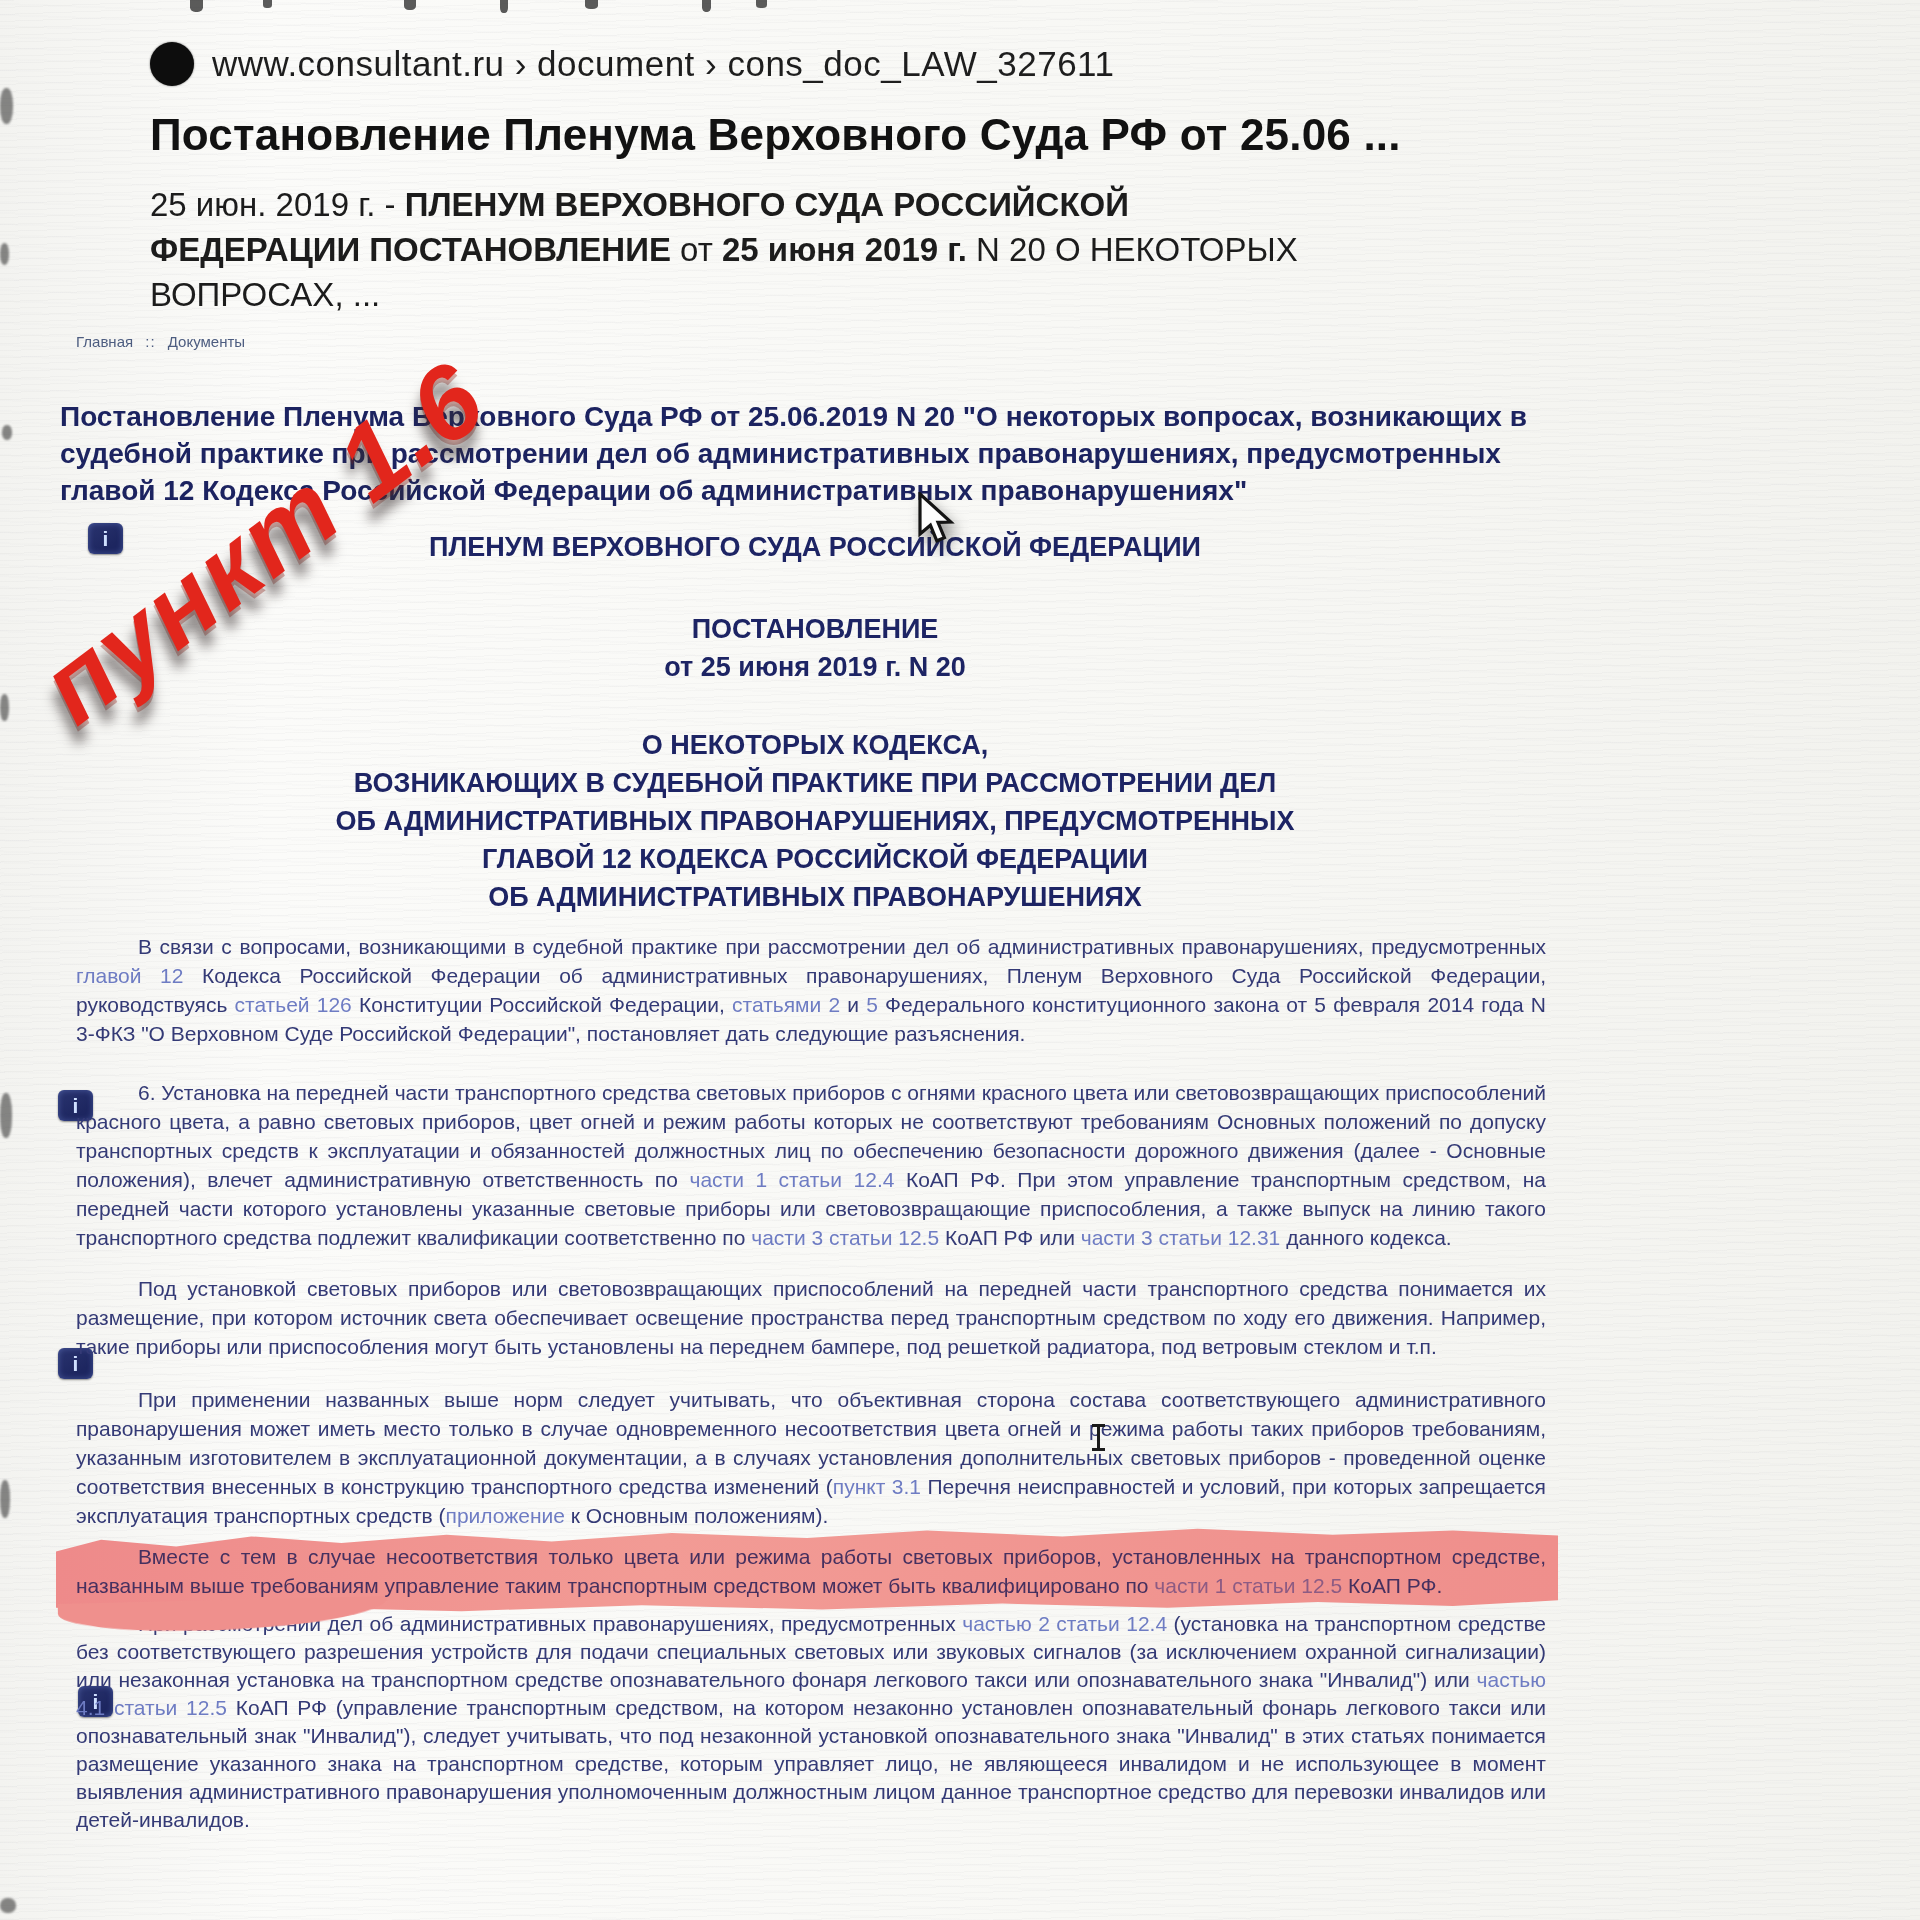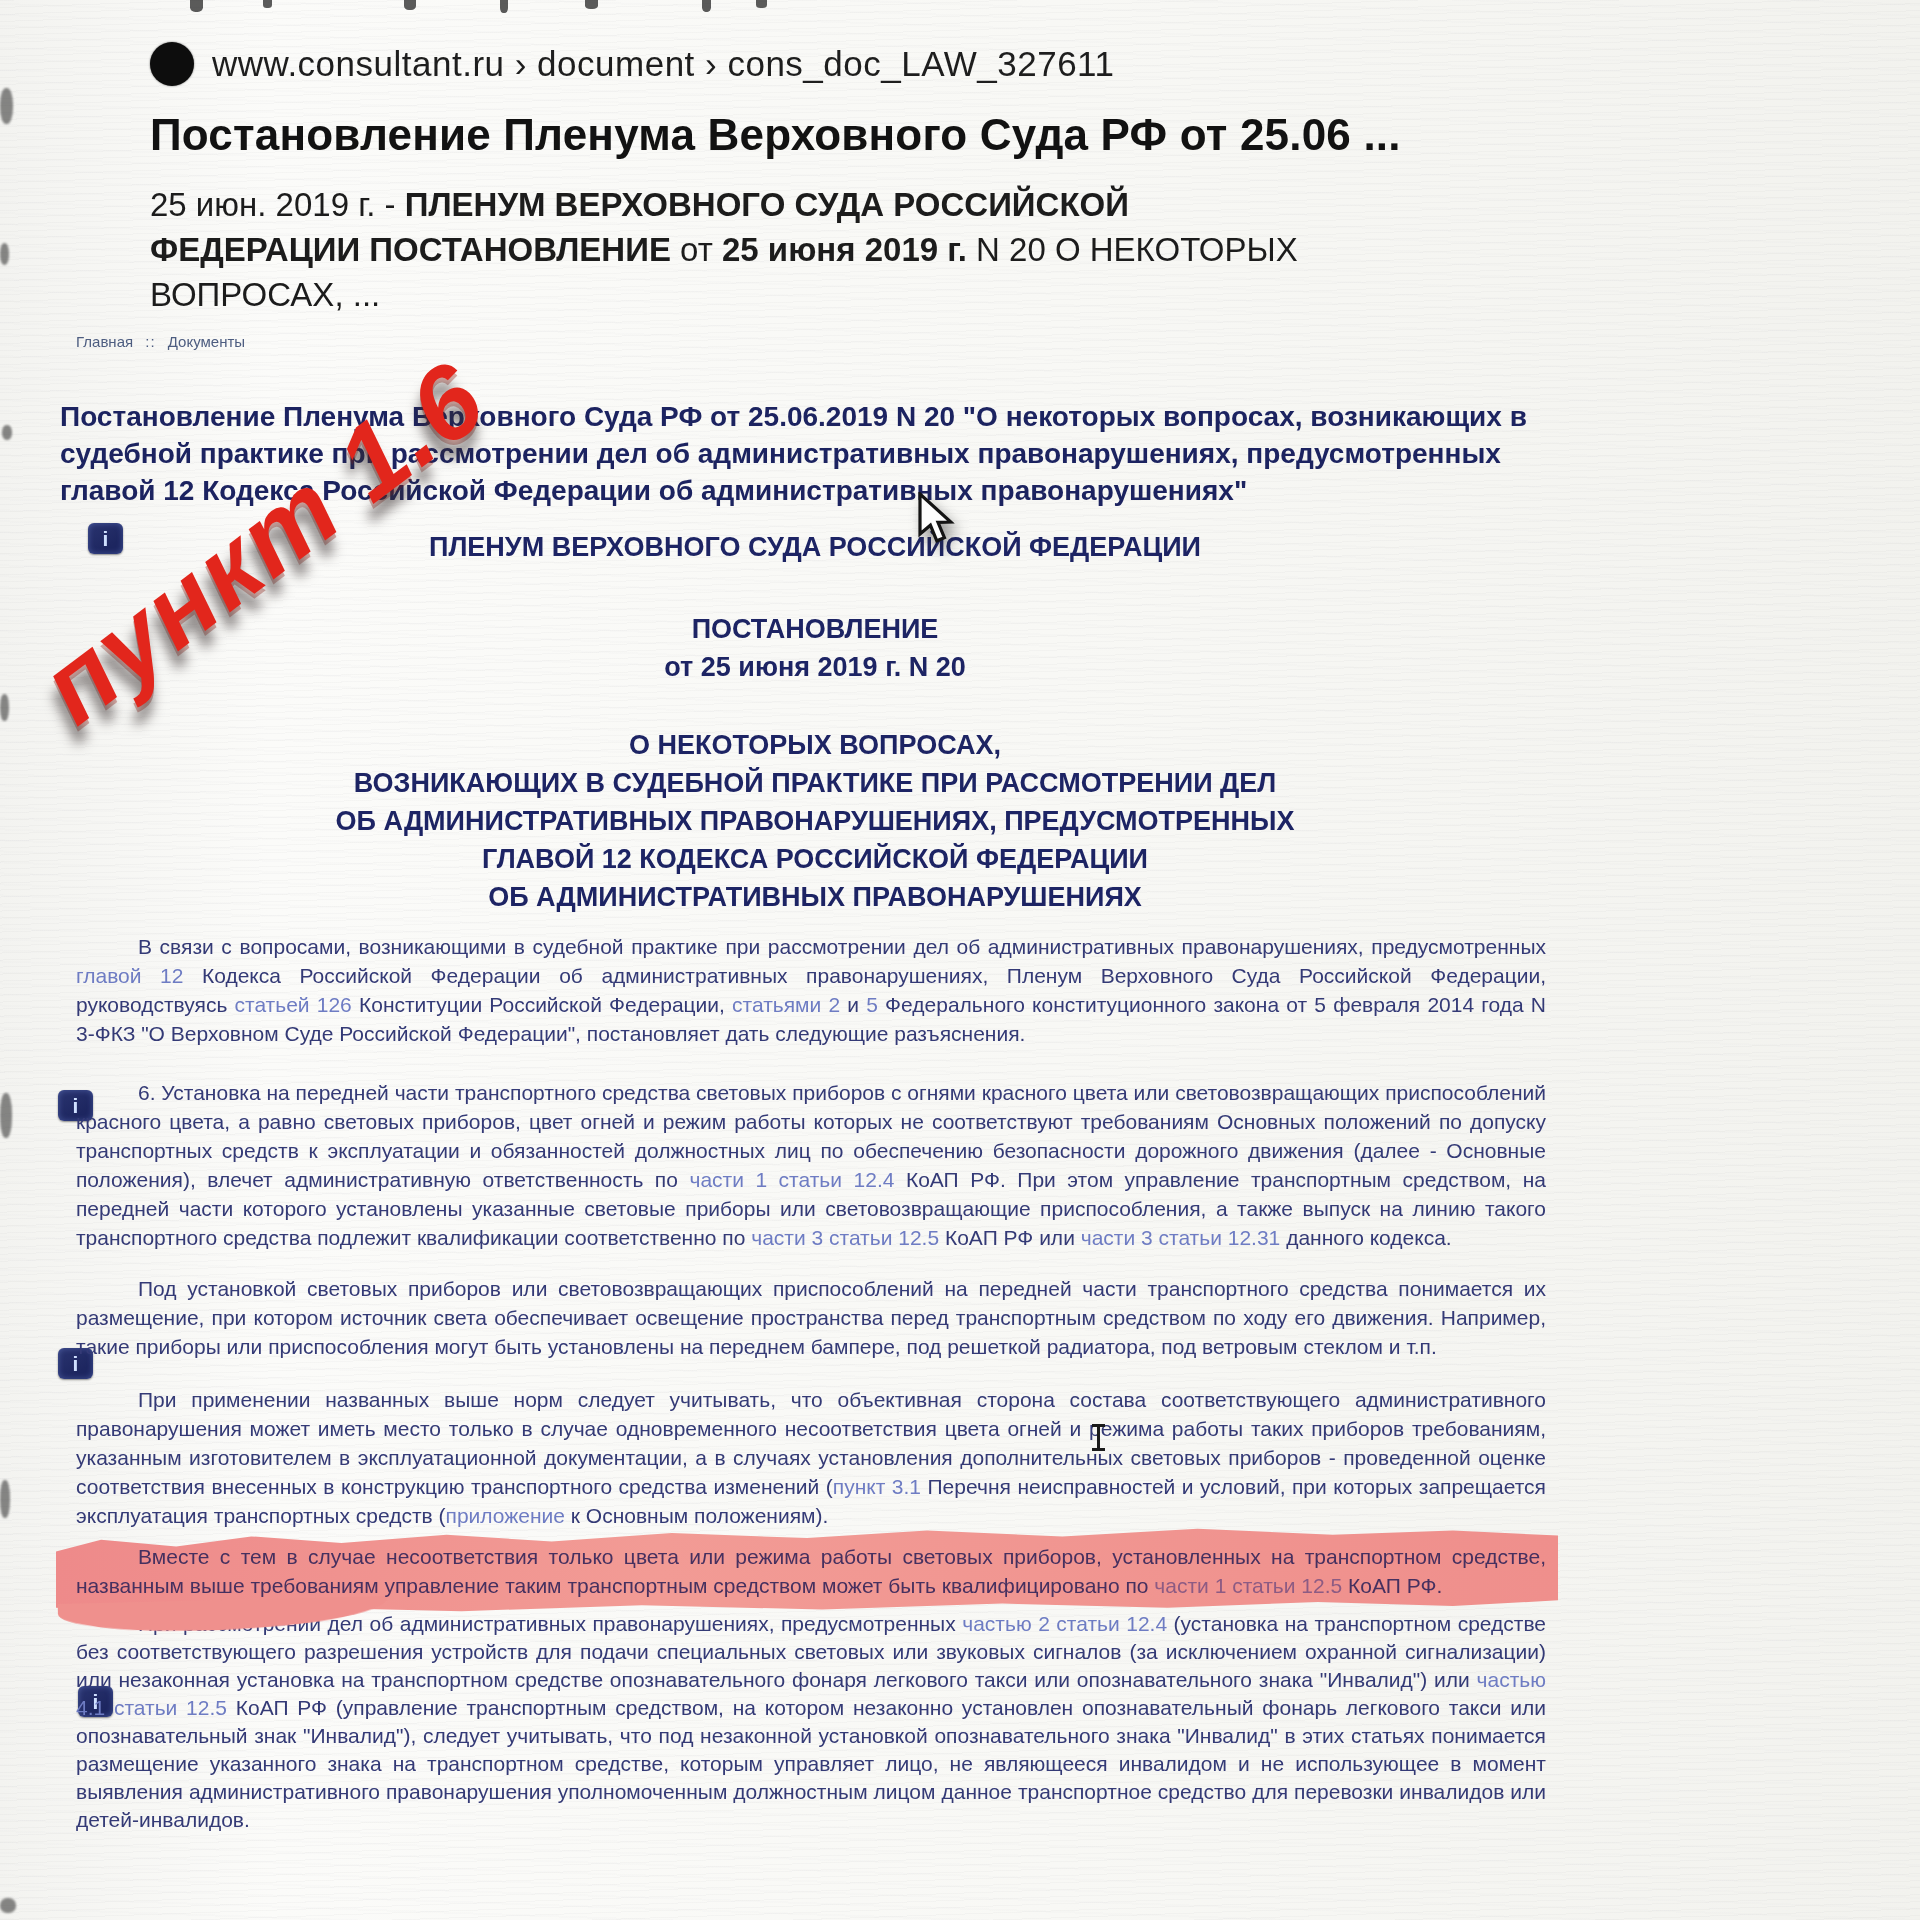--- a/index.html
+++ b/index.html
@@ -148,21 +148,21 @@
     <span class="i-glyph">i</span>
   </div>
   <div class="info-icon icon-4">
     <span class="i-glyph">i</span>
   </div>
 
   <div class="title-block">
     <div class="tline">ПЛЕНУМ ВЕРХОВНОГО СУДА РОССИЙСКОЙ ФЕДЕРАЦИИ</div>
     <div class="tline mt-lg1">ПОСТАНОВЛЕНИЕ</div>
     <div class="tline">от 25 июня 2019 г. N 20</div>
-    <div class="tline mt-lg2">О НЕКОТОРЫХ ВОПРОСАХ,</div>
+    <div class="tline mt-lg2">О НЕКОТОРЫХ КОДЕКСА,</div>
     <div class="tline">ВОЗНИКАЮЩИХ В СУДЕБНОЙ ПРАКТИКЕ ПРИ РАССМОТРЕНИИ ДЕЛ</div>
     <div class="tline">ОБ АДМИНИСТРАТИВНЫХ ПРАВОНАРУШЕНИЯХ, ПРЕДУСМОТРЕННЫХ</div>
     <div class="tline">ГЛАВОЙ 12 КОДЕКСА РОССИЙСКОЙ ФЕДЕРАЦИИ</div>
     <div class="tline">ОБ АДМИНИСТРАТИВНЫХ ПРАВОНАРУШЕНИЯХ</div>
   </div>
 
   <div class="stamp">пункт 1.6</div>
 
   <svg class="cursor-arrow" width="42" height="52" viewBox="0 0 21 26">
     <path d="M1,1 L1,21 L6.2,16.6 L9.4,24.4 L13.2,22.8 L10,15.2 L16.4,15 Z" fill="#fdfdfd" stroke="#141414" stroke-width="1.6"></path>

